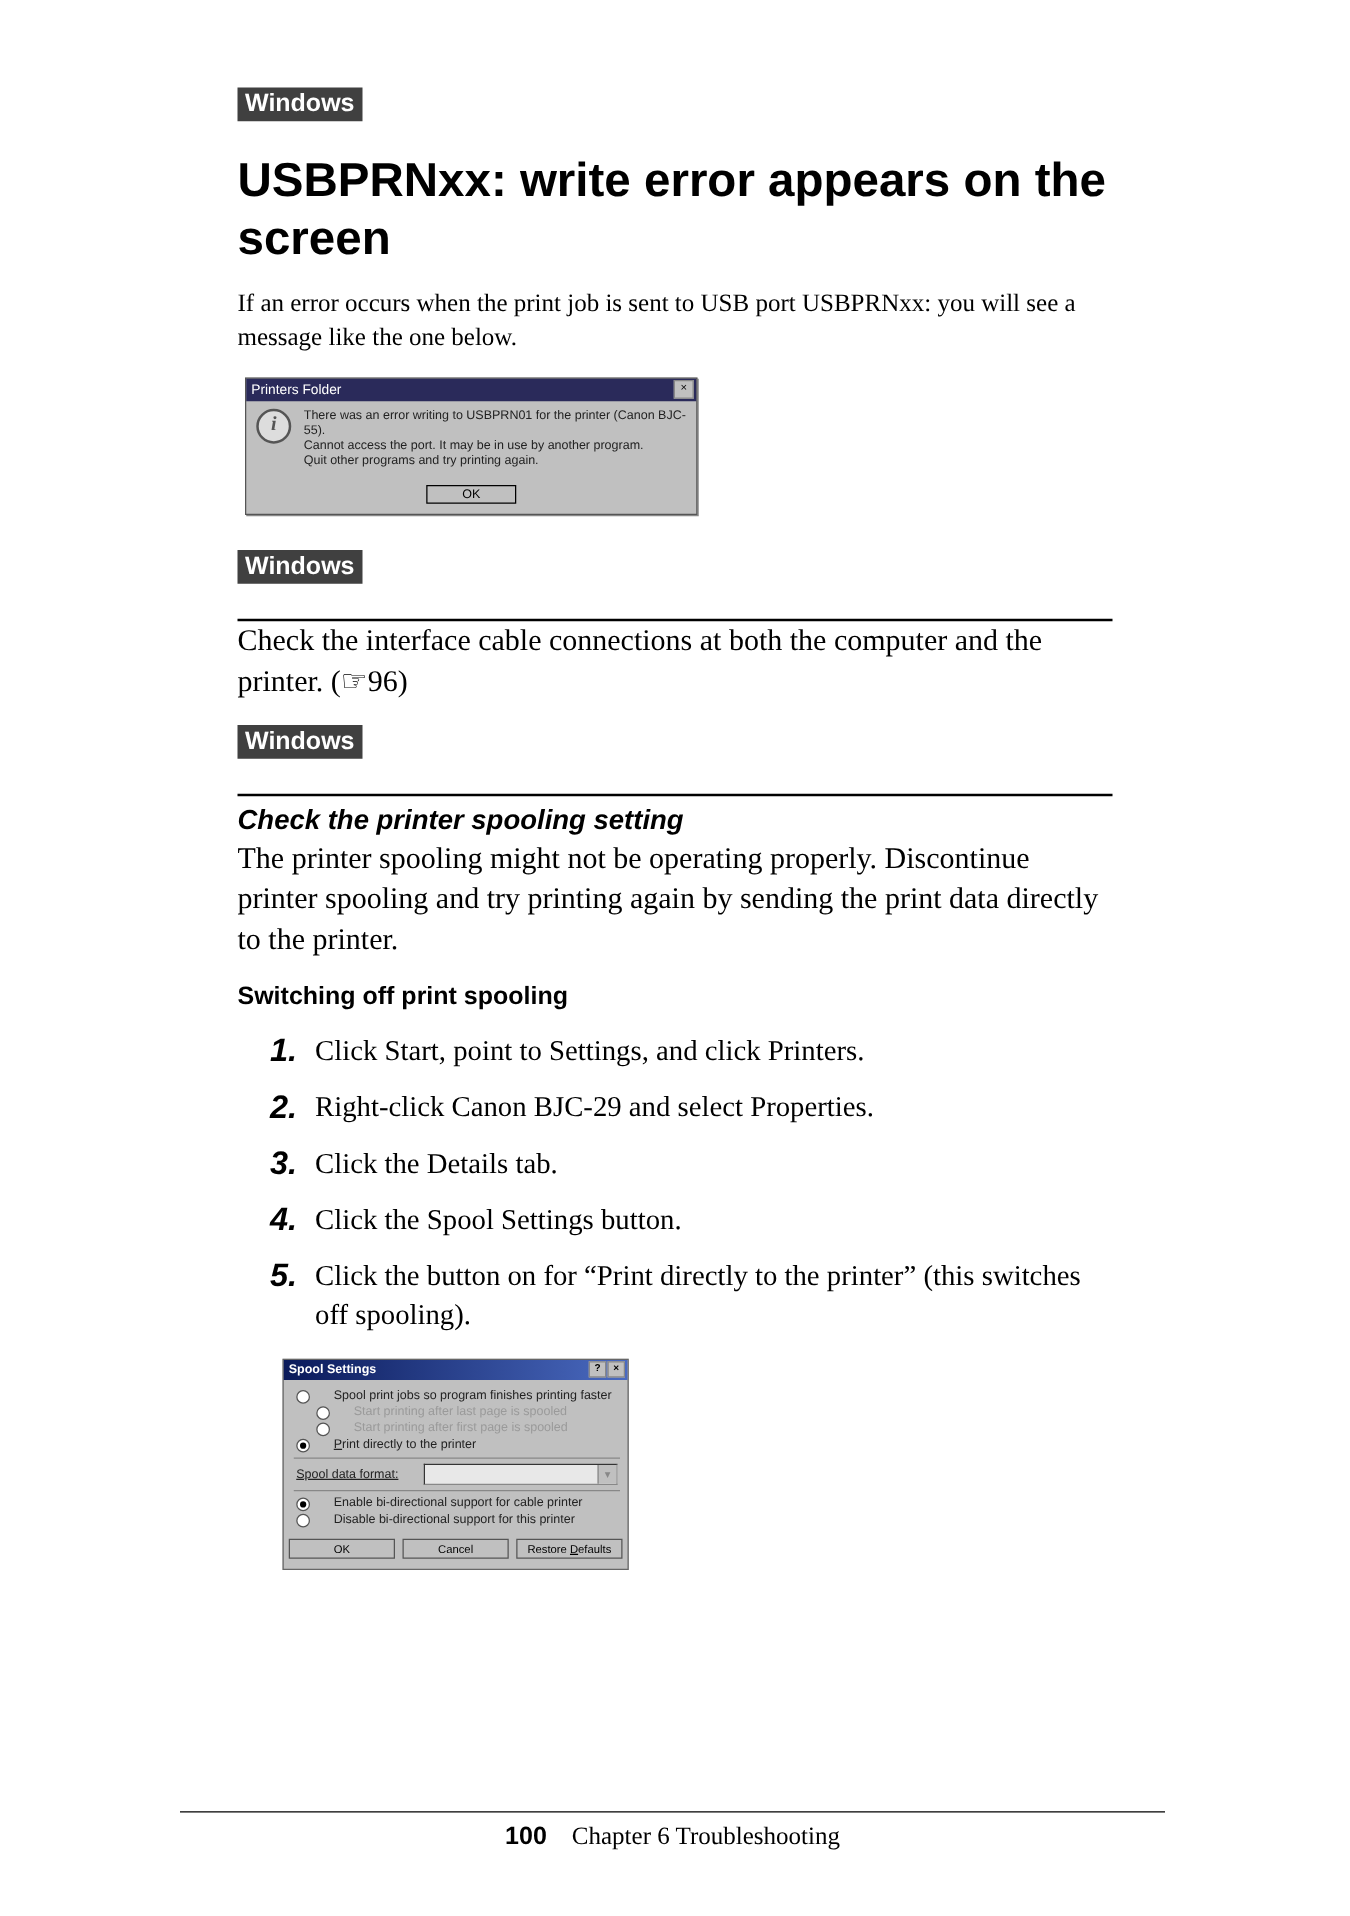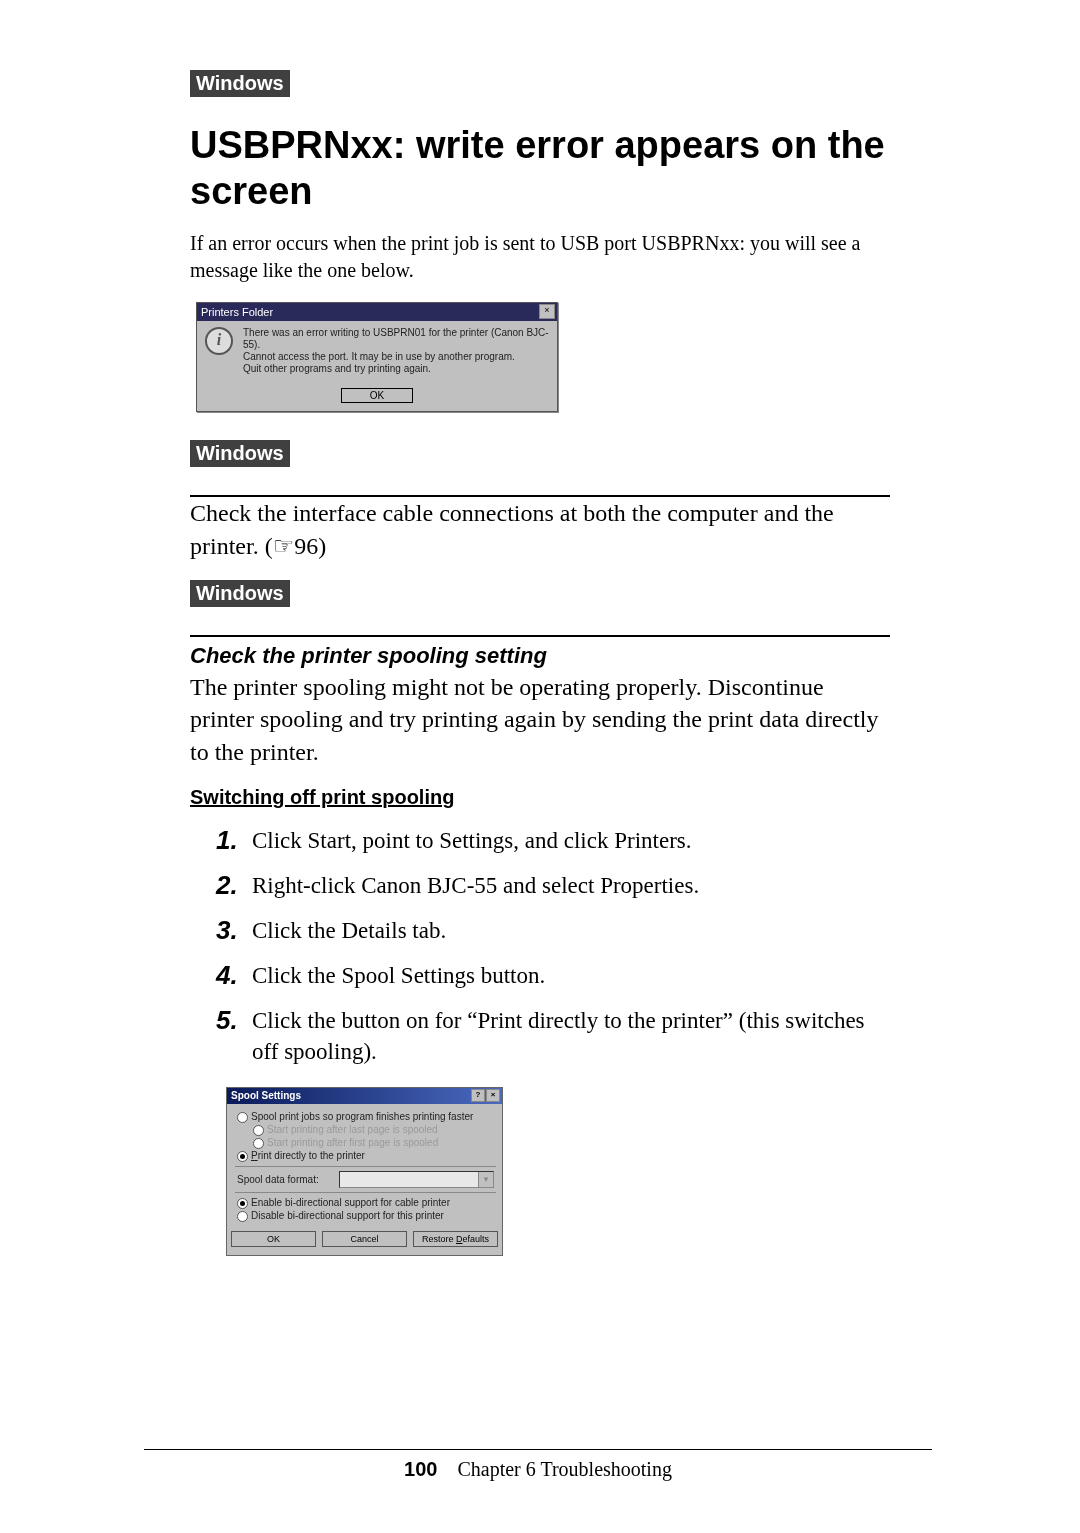--- a/index.html
+++ b/index.html
@@ -122,21 +122,20 @@
   .bodytext {
     font-size: 24px;
     line-height: 1.35;
     margin: 0 0 18px 0;
   }
   .bold-sans {
     font-family: Arial, Helvetica, sans-serif;
     font-weight: bold;
     font-size: 20px;
     margin: 6px 0 16px 0;
-    text-decoration: underline;
   }
 
   ol.steps {
     list-style: none;
     padding: 0;
     margin: 0 0 20px 26px;
     counter-reset: step;
   }
   ol.steps > li {
     position: relative;
@@ -193,21 +192,21 @@
     color: #000;
   }
   .dialog2 .panel {
     padding: 6px 8px 2px 10px;
     font-size: 10px;
     color: #222;
   }
   .dialog2 .radio {
     display: flex;
     align-items: flex-start;
-    gap: 3px;
+    gap: 19px;
     margin: 1px 0;
   }
   .dialog2 .radio .dot {
     width: 9px;
     height: 9px;
     border: 1px solid #555;
     border-radius: 50%;
     background: #fff;
     margin-top: 1px;
     flex-shrink: 0;
@@ -232,20 +231,21 @@
   .dialog2 hr {
     border: none;
     border-top: 1px solid #888;
     margin: 4px -2px;
   }
   .dialog2 .formatline {
     display: flex;
     align-items: center;
     gap: 20px;
     margin: 4px 0;
+    text-decoration: underline;
   }
   .dialog2 .dropdown {
     flex: 1;
     height: 15px;
     background: #e8e8e8;
     border: 1px inset #888;
     position: relative;
     font-size: 9px;
     padding-left: 3px;
     color: #888;
@@ -336,21 +336,21 @@
 
   <span class="tag">Windows</span>
   <div class="rule"></div>
   <div class="subheading">Check the printer spooling setting</div>
   <p class="bodytext">The printer spooling might not be operating properly.  Discontinue printer spooling and try printing again by sending the print data directly to the printer.</p>
 
   <div class="bold-sans">Switching off print spooling</div>
 
   <ol class="steps">
     <li>Click Start, point to Settings, and click Printers.</li>
-    <li>Right-click Canon BJC-55 and select Properties.</li>
+    <li>Right-click Canon BJC-29 and select Properties.</li>
     <li>Click the Details tab.</li>
     <li>Click the Spool Settings button.</li>
     <li>Click the button on for “Print directly to the printer” (this switches off spooling).</li>
   </ol>
 
   
   <div class="dialog2">
     <div class="titlebar">
       <span>Spool Settings</span>
       <span class="boxes">

